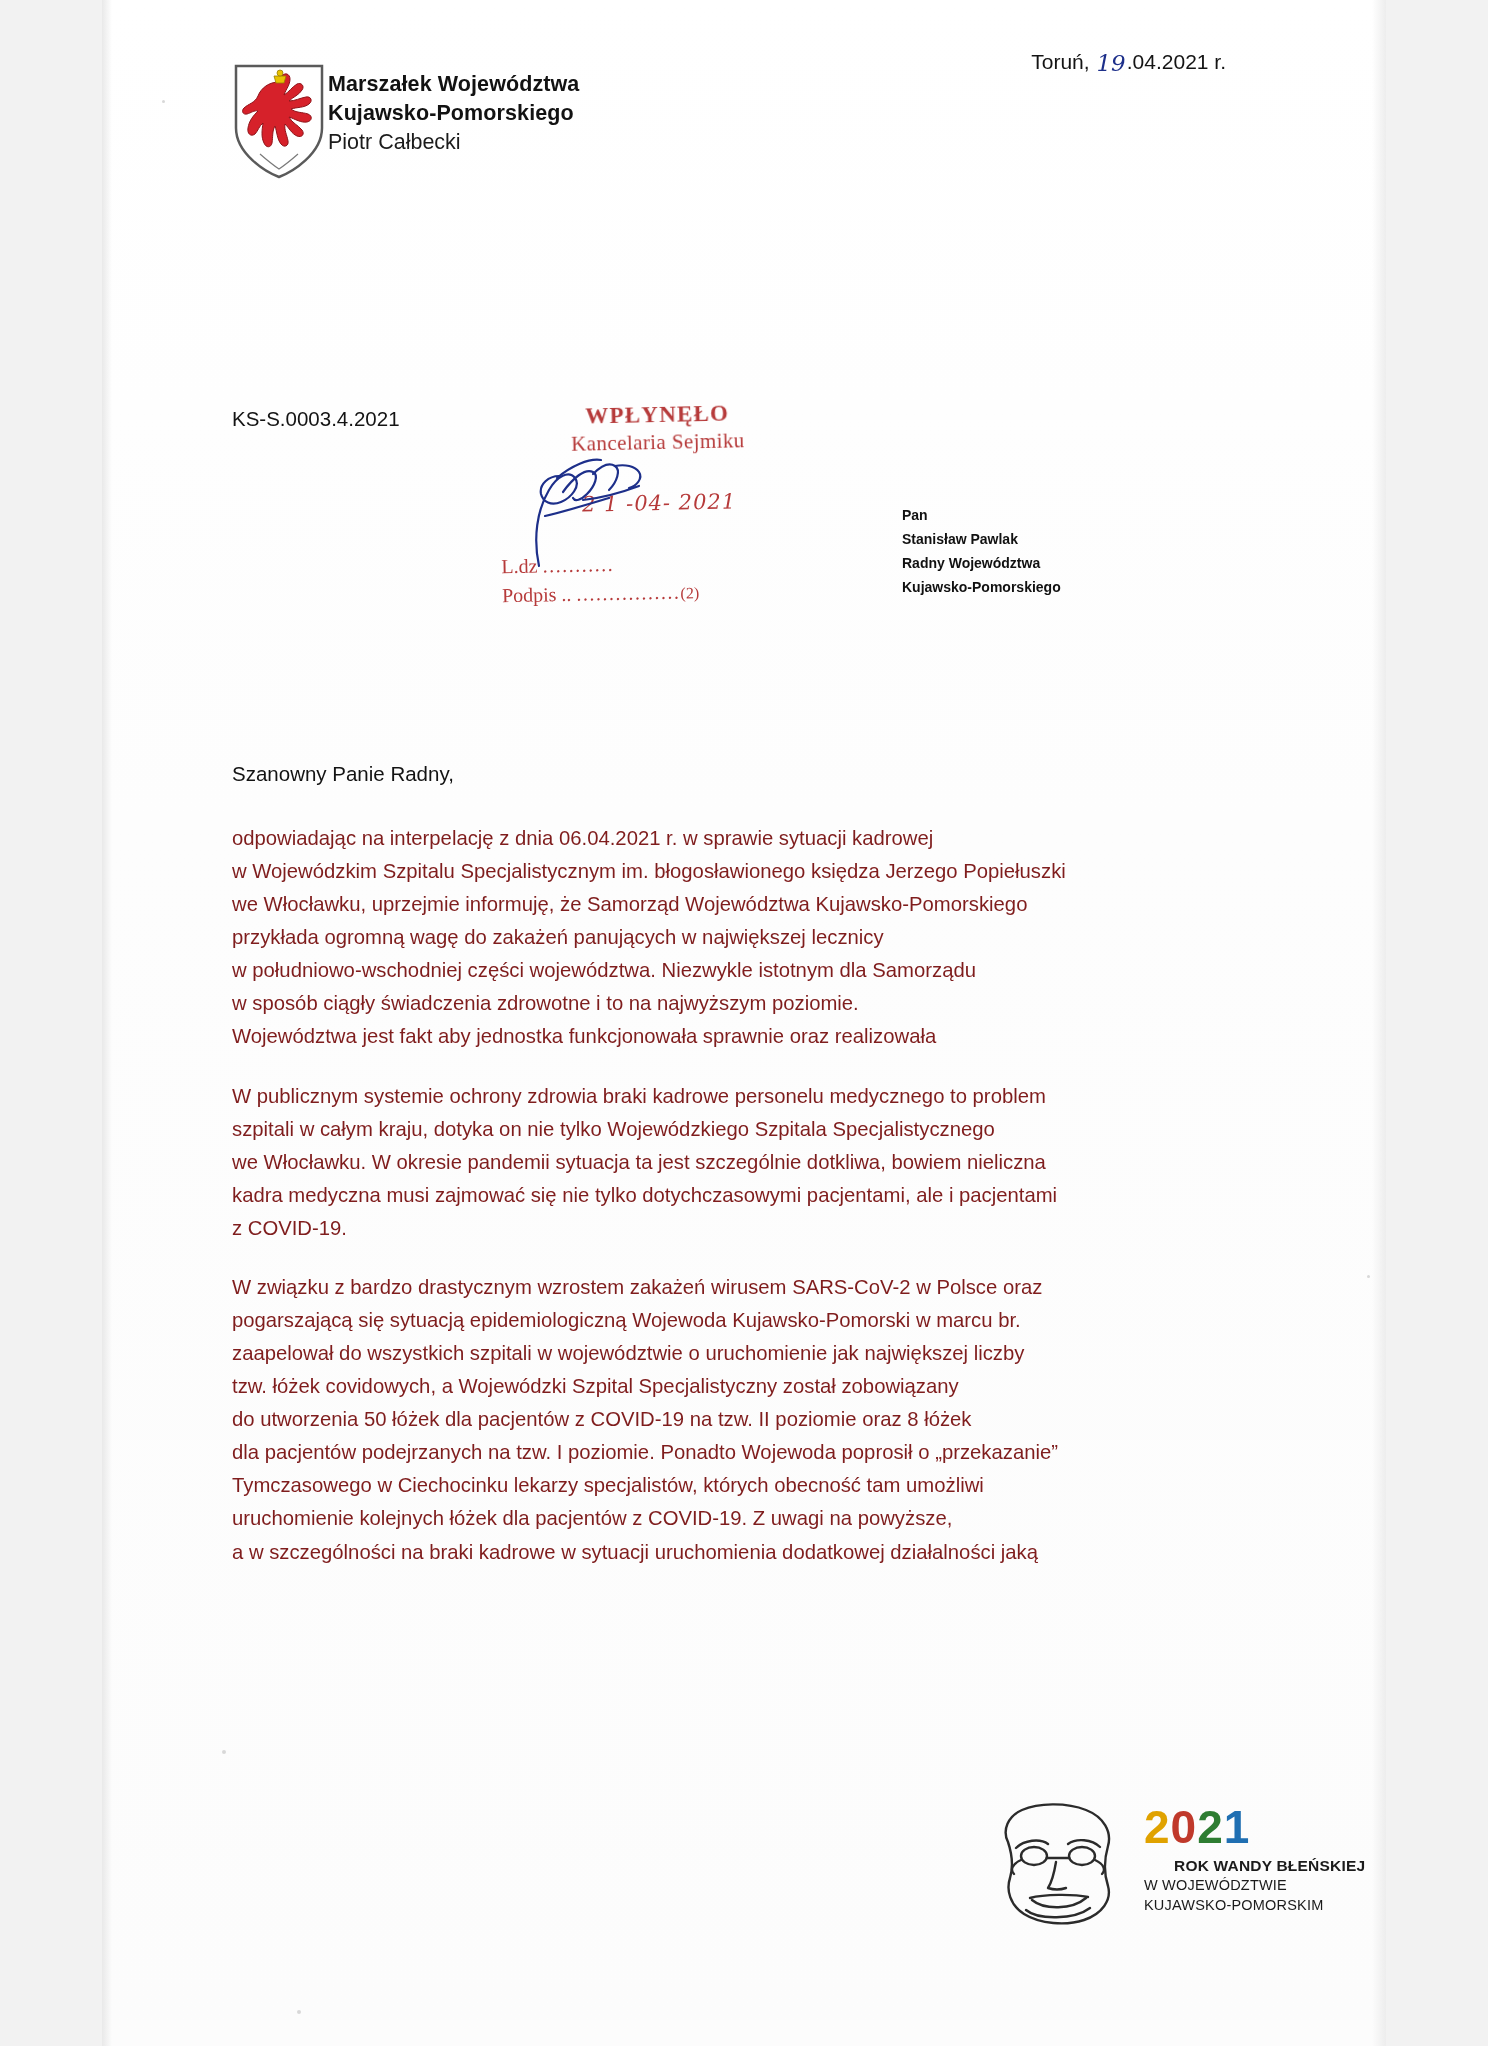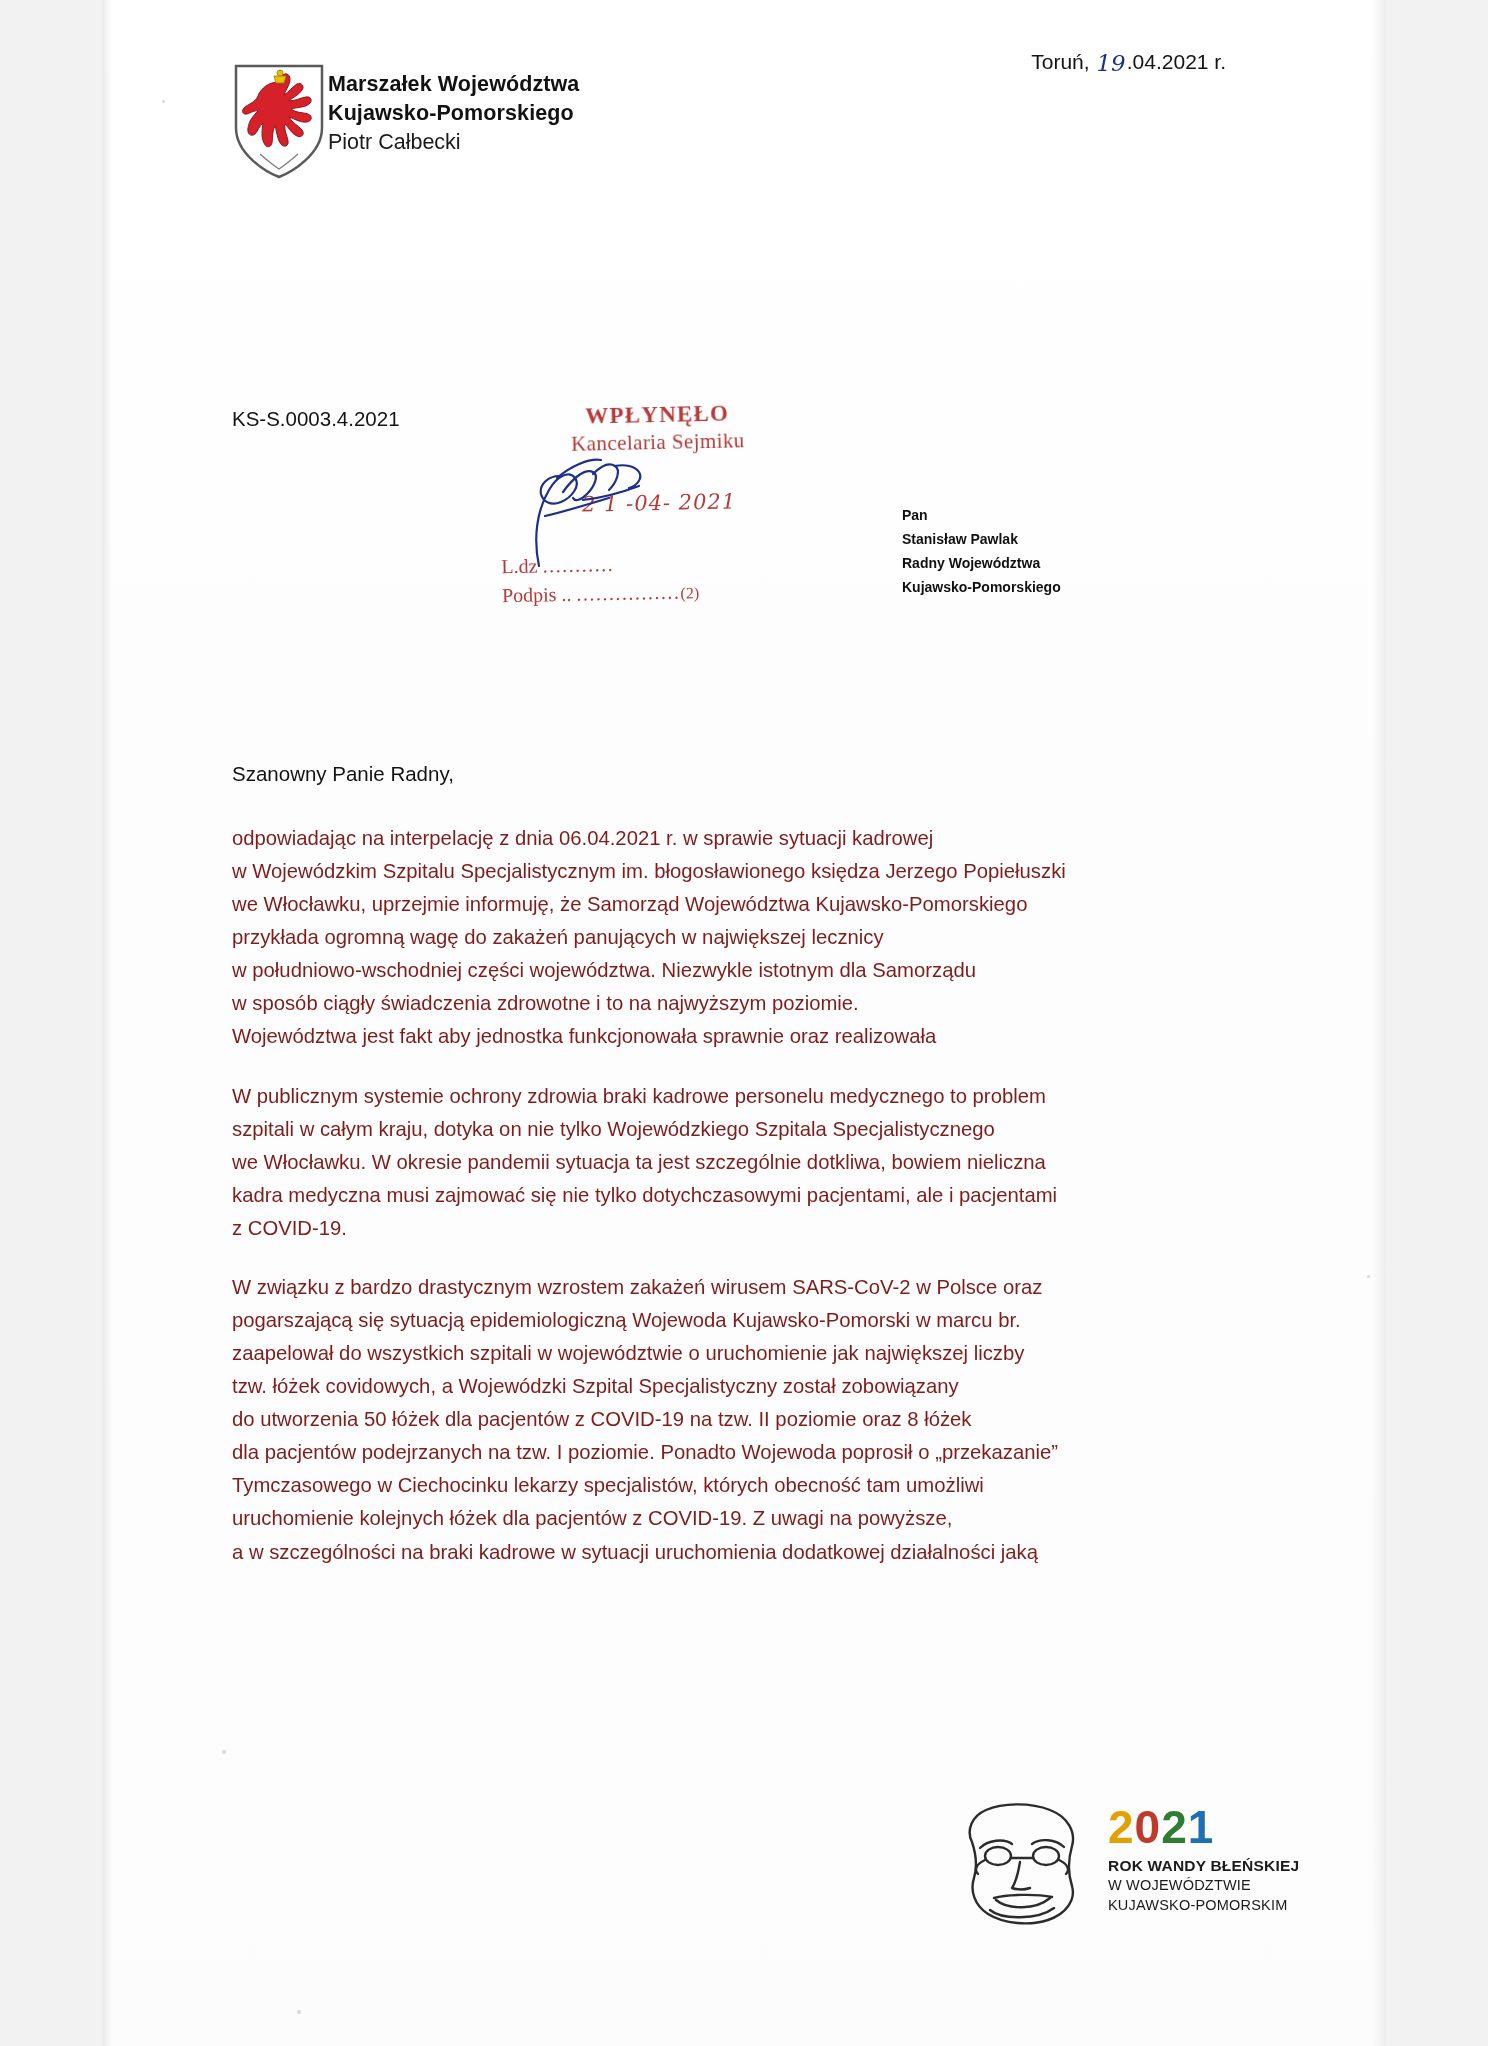--- a/index.html
+++ b/index.html
@@ -187,21 +187,21 @@
     color: #7f1d1d;
   }
   .body p .ln {
     display: block;
     white-space: nowrap;
   }
 
   
   .footer {
     position: absolute;
-    left: 844px;
+    left: 880px;
     top: 1790px;
     display: flex;
     align-items: flex-start;
     gap: 14px;
   }
   .face-svg { width: 148px; height: 140px; flex: 0 0 auto; }
   .footer-text { padding-top: 14px; }
   .year {
     font-size: 46px;
     font-weight: bold;
@@ -212,20 +212,21 @@
   .year .d1 { color: #e0a200; }
   .year .d2 { color: #c0392b; }
   .year .d3 { color: #2e7d32; }
   .year .d4 { color: #1f6fb2; }
   .footer-l1 {
     margin-top: 7px;
     font-size: 15.5px;
     font-weight: bold;
     color: #1b1b1b;
     letter-spacing: 0.2px;
+    margin-left: 30px;
   }
   .footer-l2, .footer-l3 {
     font-size: 14.5px;
     color: #1b1b1b;
     letter-spacing: 0.2px;
     line-height: 1.38;
   }
 
   
   .speck {

